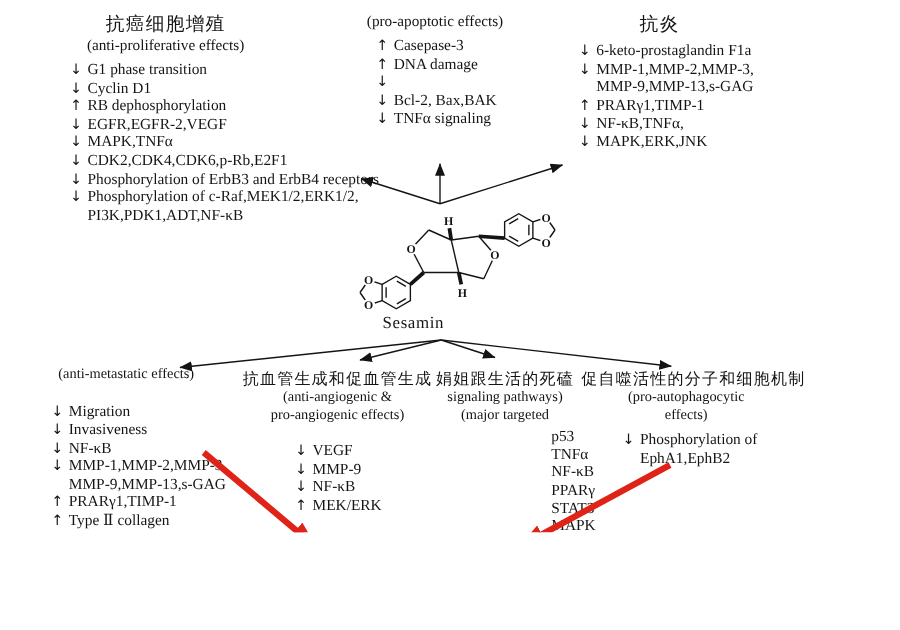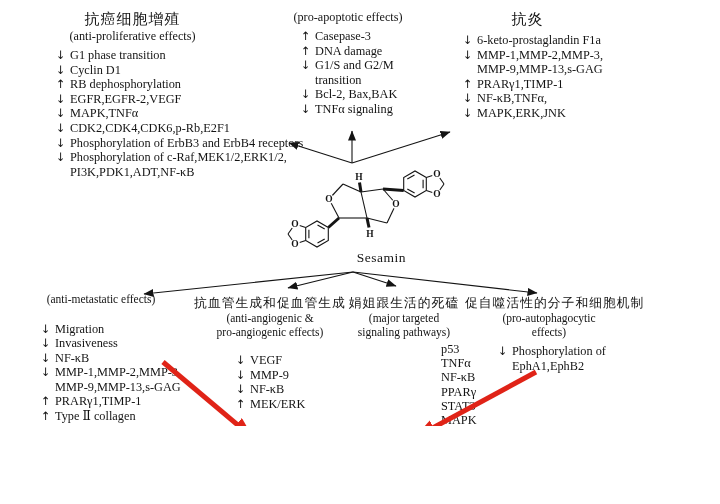--- a/index.html
+++ b/index.html
@@ -12,21 +12,21 @@
   .hdr-cn{font-size:15px;text-align:center;letter-spacing:1px;white-space:nowrap;}
   .hdr-en{font-size:12.2px;text-align:center;white-space:nowrap;}
   .hdr-cn.sm{font-size:12.8px;}
   .hdr-en.sm{font-size:11.5px;line-height:13.5px;}
   .fx-list{margin-top:4px;}
   .fx-item{display:flex;align-items:flex-start;font-size:12.3px;line-height:14.6px;}
   .fx-item .arr{flex:none;width:14px;font-family:"DejaVu Sans",sans-serif;font-size:11.5px;}
   .fx-item .txt{white-space:pre-line;}
   .plain-list{margin-top:3px;}
   .plain-item{font-size:12.3px;line-height:14.2px;white-space:nowrap;margin-left:33px;}
-  .mol-label{position:absolute;left:306px;top:250px;width:100px;text-align:right;
+  .mol-label{position:absolute;left:306px;top:250px;width:100px;text-align:left;
     font-size:13.5px;letter-spacing:0.5px;}
   .overlay{position:absolute;left:0;top:0;pointer-events:none;}
   .caption{position:absolute;left:46px;top:463px;width:665px;
     font-size:15px;font-weight:600;letter-spacing:0.6px;line-height:19.5px;}
   .cap-row{display:flex;}
   .cap-fig{flex:none;margin-right:14px;white-space:nowrap;}
   .cap-indent{margin-left:41px;}
   .watermark{position:absolute;left:458px;top:466px;z-index:6;
     font-size:25px;font-weight:bold;letter-spacing:1px;white-space:nowrap;
     color:rgba(132,132,132,0.55);}
@@ -94,21 +94,20 @@
           <span class="txt">Casepase-3</span>
         </div>
 
         <div class="fx-item">
           <span class="arr">↑</span>
           <span class="txt">DNA damage</span>
         </div>
 
         <div class="fx-item">
           <span class="arr">↓</span>
-          <span class="txt">G1/S and G2/M transition</span>
         </div>
 
         <div class="fx-item">
           <span class="arr">↓</span>
           <span class="txt">Bcl-2, Bax,BAK</span>
         </div>
 
         <div class="fx-item">
           <span class="arr">↓</span>
           <span class="txt">TNFα signaling</span>
@@ -208,22 +207,22 @@
 
         <div class="fx-item">
           <span class="arr">↑</span>
           <span class="txt">MEK/ERK</span>
         </div>
       </div>
   </div>
 
   <div class="blk" style="left:340px;top:295px;width:128px;">
     <div class="hdr-cn sm">娟姐跟生活的死磕</div>
+    <div class="hdr-en sm">signaling pathways)</div>
     <div class="hdr-en sm">(major targeted</div>
-    <div class="hdr-en sm">signaling pathways)</div>
     <div class="plain-list" style="padding-left:68px;">
 
         <div class="plain-item">p53</div>
 
         <div class="plain-item">TNFα</div>
 
         <div class="plain-item">NF-κB</div>
 
         <div class="plain-item">PPARγ</div>
 

